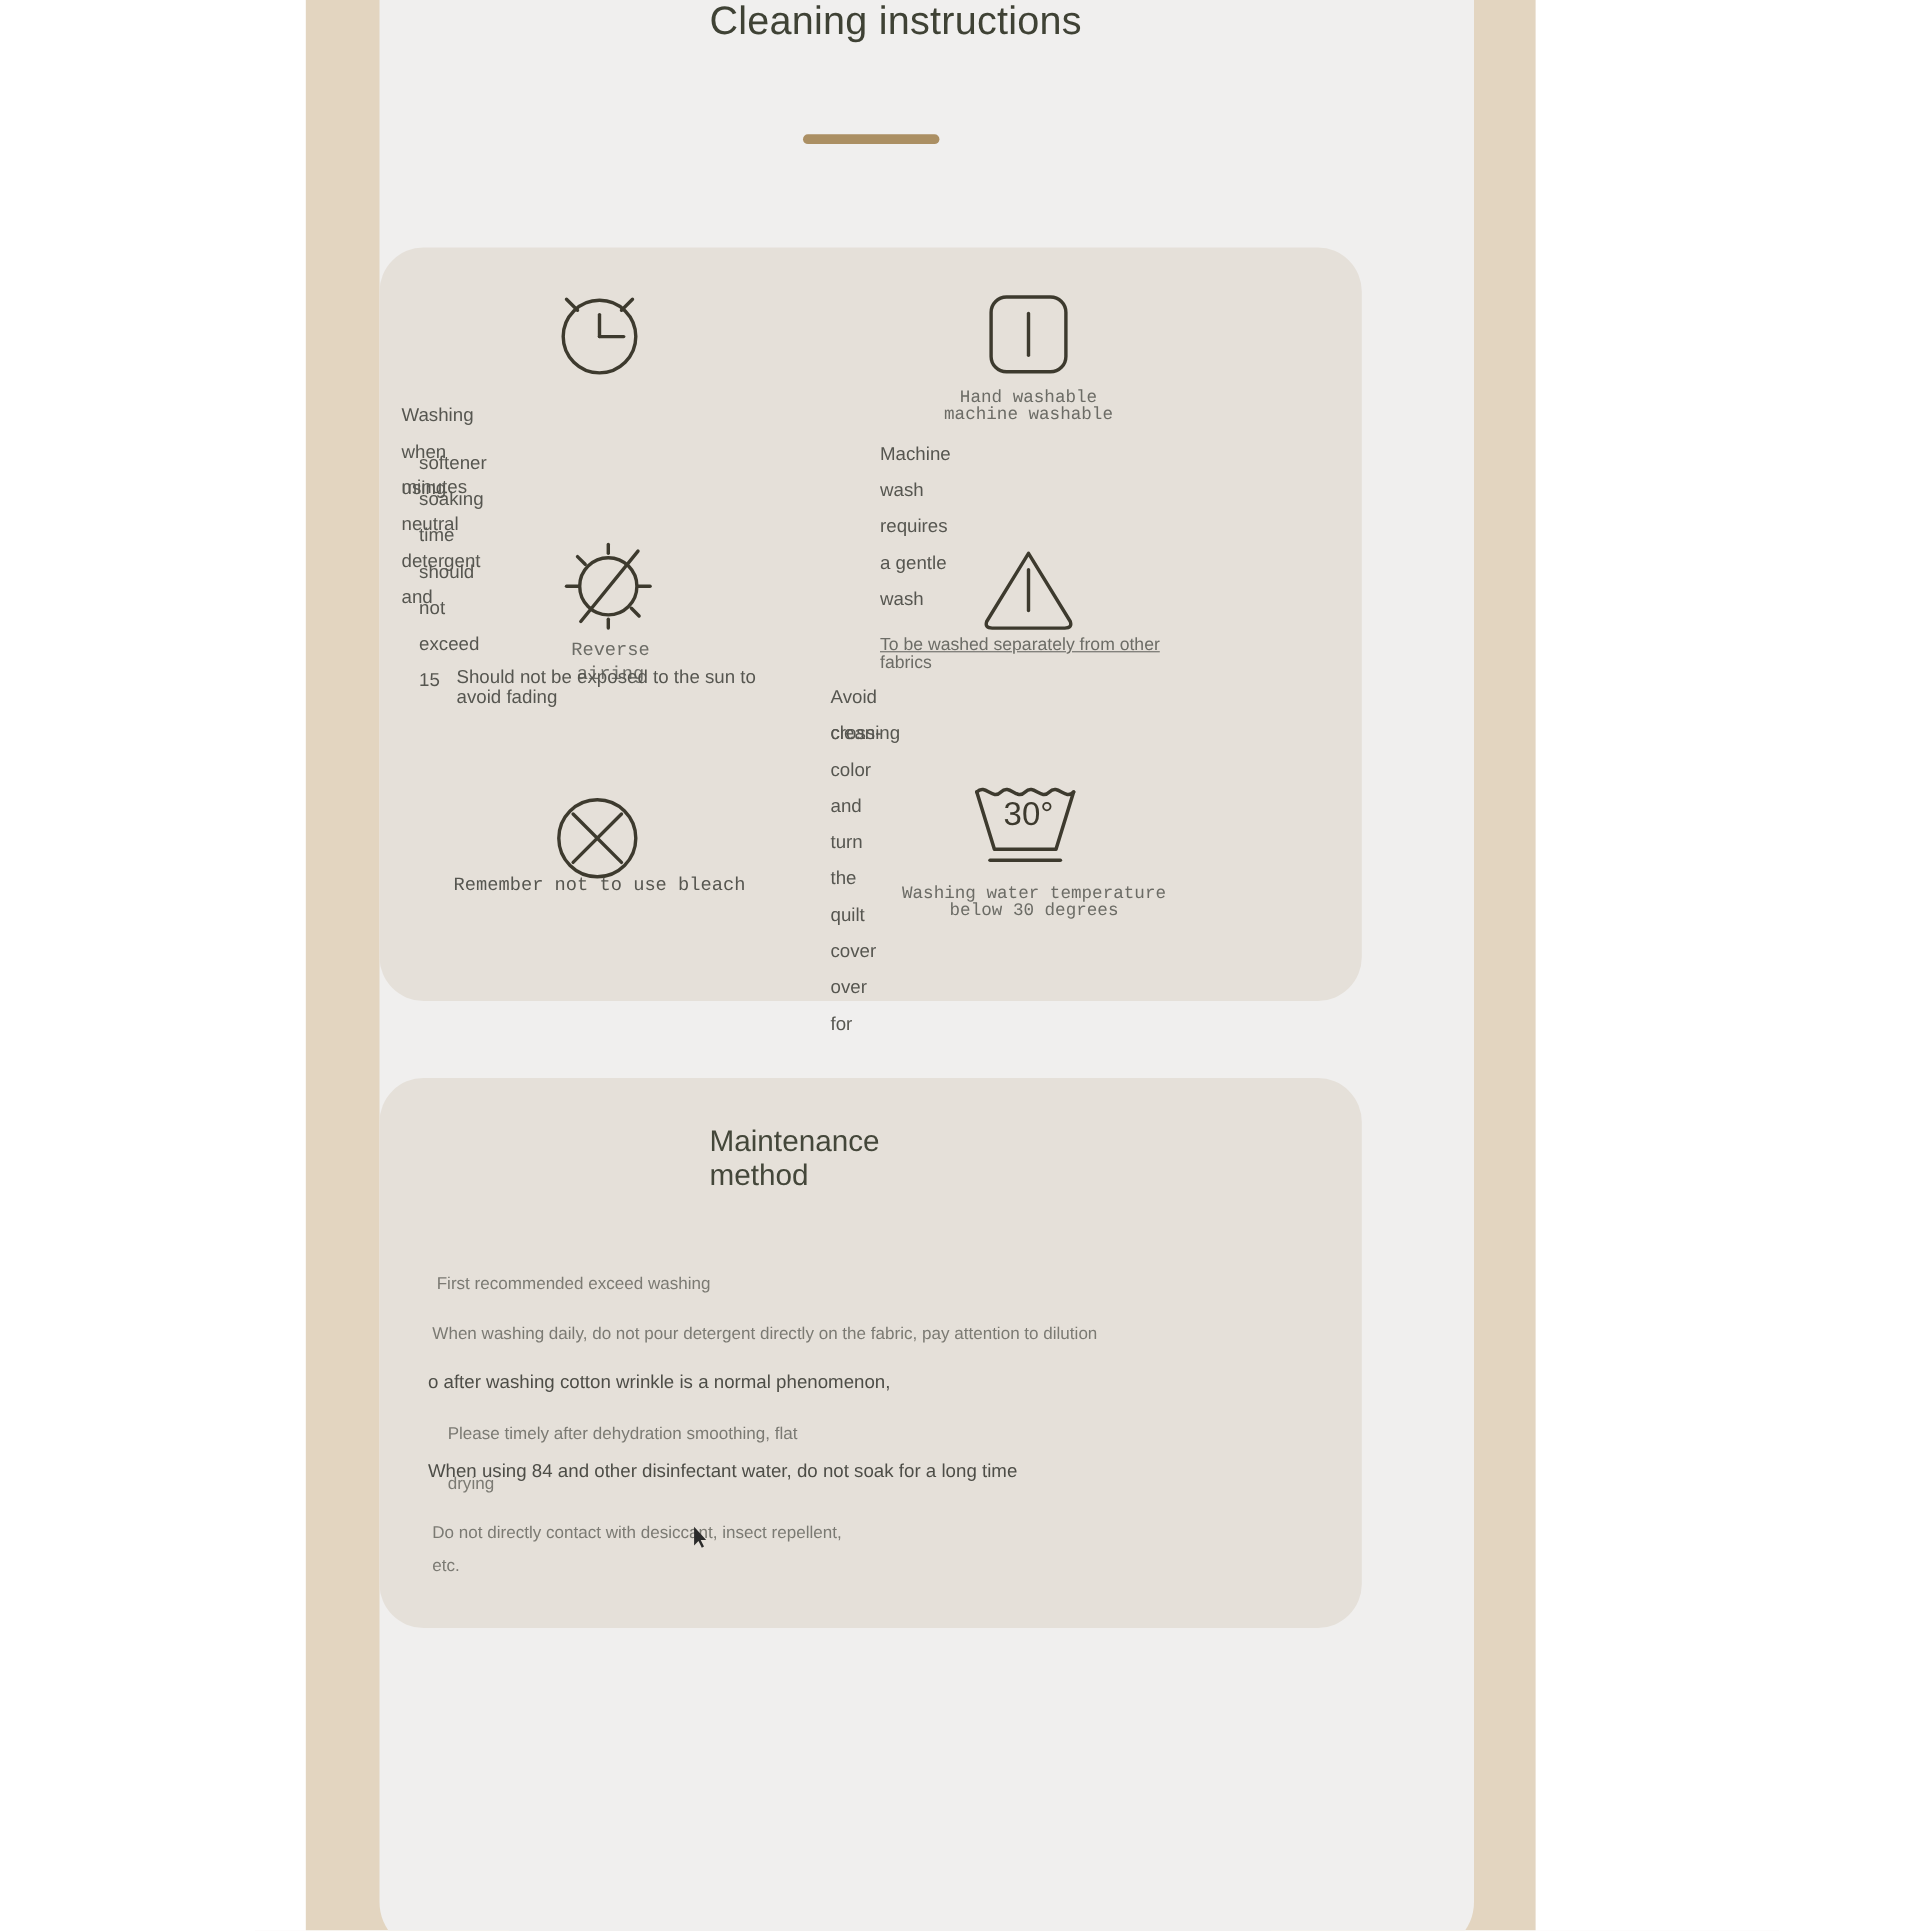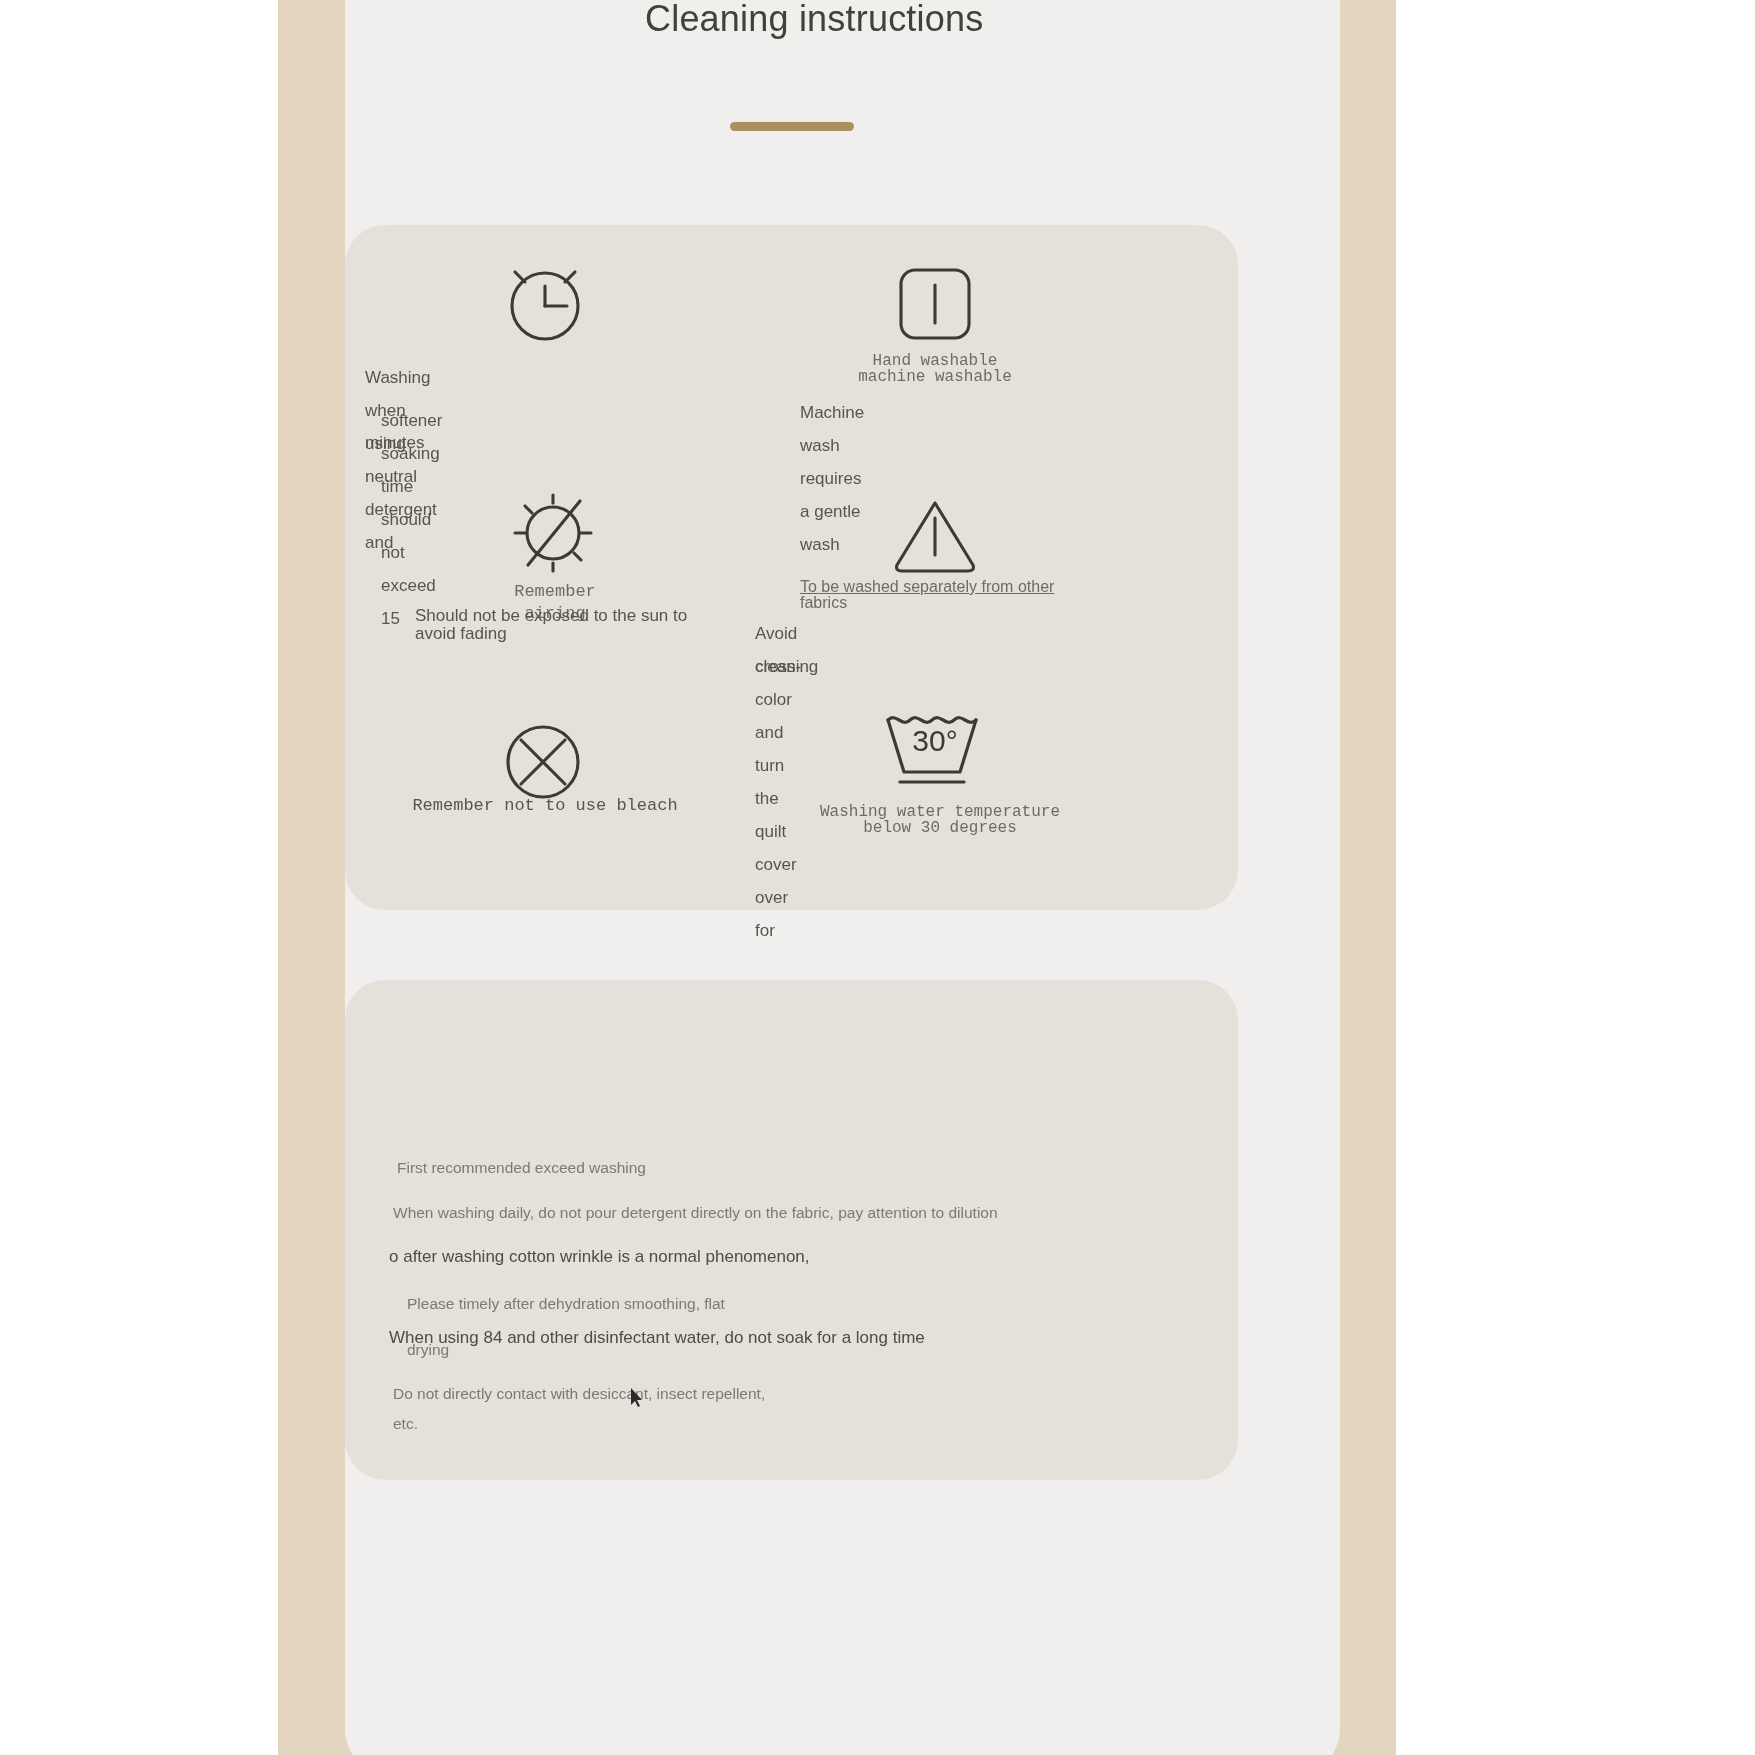--- a/index.html
+++ b/index.html
@@ -156,21 +156,21 @@
             <circle cx="56" cy="54" r="26"></circle>
             <line x1="56" y1="16" x2="56" y2="24"></line>
             <line x1="56" y1="84" x2="56" y2="92"></line>
             <line x1="18" y1="54" x2="29" y2="54"></line>
             <line x1="83" y1="54" x2="94" y2="54"></line>
             <line x1="28" y1="27" x2="35" y2="34"></line>
             <line x1="77" y1="74" x2="84" y2="81"></line>
             <line x1="31" y1="86" x2="83" y2="22"></line>
           </svg>
         </div>
-        <div class="cap center" style="left:70px; top:358px; width:280px; font-size:17px;">Remember</div>
+        <div class="cap center" style="left:70px; top:358px; width:280px; font-size:17px;">Reverse</div>
         <div class="cap center" style="left:70px; top:380px; width:280px; font-size:17px;">airing</div>
         <div class="cap" style="left:70px; top:382px; width:330px; font-size:17px; color:#565650;">Should not be exposed to the sun to</div>
         <div class="cap" style="left:70px; top:400px; width:330px; font-size:17px; color:#565650;">avoid fading</div>
       </div>
 
       <div class="icon-cell">
         <div class="icon-wrap" style="left:540px; top:258px; width:100px; height:100px;">
           <svg width="96" height="96" viewBox="0 0 96 96" fill="none" stroke="#3d3a2e" stroke-width="3.1" stroke-linecap="round" stroke-linejoin="round">
             <path d="M48 16 L86 78 Q88 84 81 84 L15 84 Q8 84 10 78 Z"></path>
             <line x1="48" y1="31" x2="48" y2="68"></line>
@@ -203,20 +203,22 @@
           <div style="position:absolute; left:0; top:14px; width:110px; text-align:center;
                       font-size:30px; color:#3d3a2e; font-family:'Liberation Sans',sans-serif;">30°</div>
         </div>
         <div class="cap center" style="left:470px; top:578px; width:250px;">Washing water temperature</div>
         <div class="cap center" style="left:470px; top:594px; width:250px;">below 30 degrees</div>
       </div>
 
     </div>
 
     <div class="card" id="card-maintenance">
+      <div class="maint-title">Maintenance
+method</div>
 
       <div class="maint-line" style="left:52px; top:178px;">First recommended exceed washing</div>
       <div class="maint-line" style="left:48px; top:223px;">When washing daily, do not pour detergent directly on the fabric, pay attention to dilution</div>
       <div class="maint-line dark" style="left:44px; top:267px;">o after washing cotton wrinkle is a normal phenomenon,</div>
       <div class="maint-line" style="left:62px; top:314px;">Please timely after dehydration smoothing, flat</div>
       <div class="maint-line" style="left:62px; top:360px;">drying</div>
       <div class="maint-line dark" style="left:44px; top:348px;">When using 84 and other disinfectant water, do not soak for a long time</div>
       <div class="maint-line" style="left:48px; top:404px;">Do not directly contact with desiccant, insect repellent,</div>
       <div class="maint-line" style="left:48px; top:434px;">etc.</div>
     </div>

